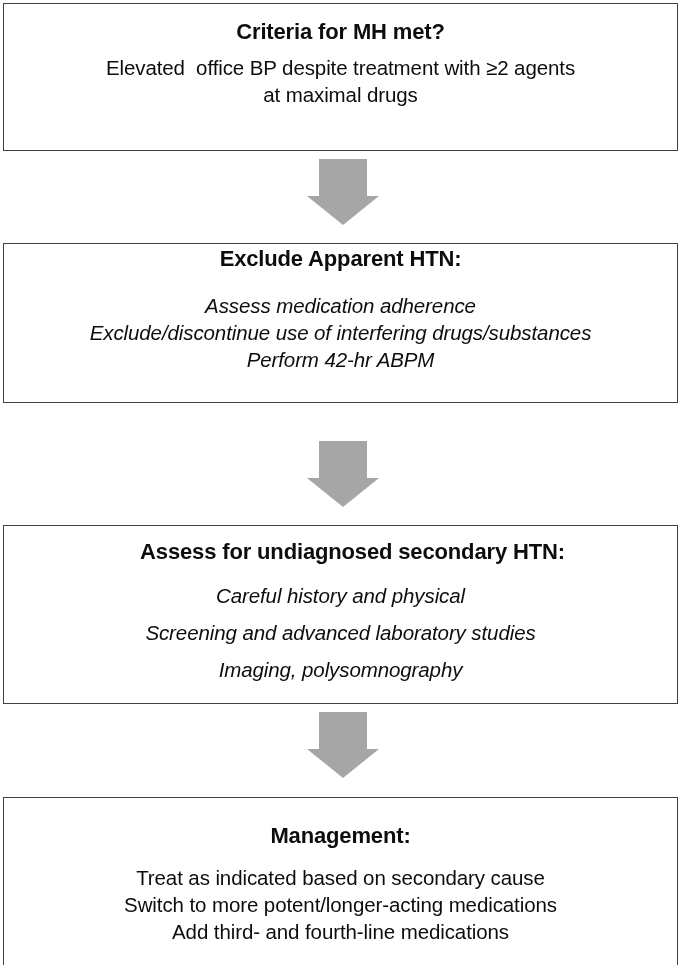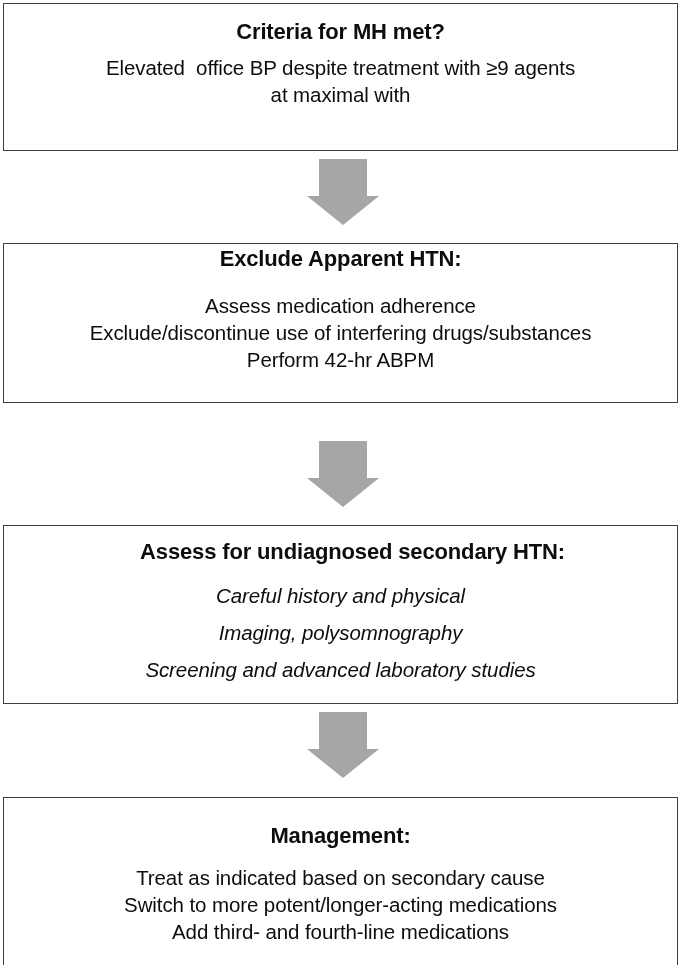--- a/index.html
+++ b/index.html
@@ -64,21 +64,21 @@
   
   #node-criteria      { top: 3px;   height: 148px; }
   #node-exclude       { top: 243px; height: 160px; }
   #node-secondary     { top: 525px; height: 179px; }
   #node-management    { top: 797px; height: 175px; }
 
   #node-criteria .node-title   { margin-bottom: 9px; }
   #node-criteria .node-lines   { margin-bottom: 26px; }
 
   #node-exclude .node-title    { margin-bottom: 20px; }
-  #node-exclude .node-lines    { margin-bottom: 26px; }
+  #node-exclude .node-lines    { margin-bottom: 26px; font-style: italic; }
   #node-exclude .node-line     { line-height: 1.32; }
 
   #node-secondary .node-title  { margin-bottom: 14px; margin-left: 24px; }
   #node-secondary .node-line   { line-height: 1.80; font-style: italic; }
 
   #node-management .node-title { margin-bottom: 16px; }
   #node-management .node-line  { line-height: 1.32; }
 
   
   .arrow {
@@ -94,22 +94,22 @@
   #arrow-3 { top: 712px; }
 </style>
 </head>
 <body>
 
 <div id="flowchart">
 
   <div class="node" id="node-criteria">
     <div class="node-title">Criteria for MH met?</div>
     <div class="node-lines">
-      <div class="node-line">Elevated  office BP despite treatment with ≥9 agents</div>
-      <div class="node-line">at maximal with</div>
+      <div class="node-line">Elevated  office BP despite treatment with ≥2 agents</div>
+      <div class="node-line">at maximal drugs</div>
     </div>
   </div>
 
   <div class="arrow" id="arrow-1">
     <svg viewBox="0 0 72 66" xmlns="http://www.w3.org/2000/svg" aria-hidden="true">
       <polygon points="12,0 60,0 60,37 72,37 36,66 0,37 12,37" fill="#A6A6A6"></polygon>
     </svg>
   </div>
 
   <div class="node" id="node-exclude">
@@ -124,22 +124,22 @@
   <div class="arrow" id="arrow-2">
     <svg viewBox="0 0 72 66" xmlns="http://www.w3.org/2000/svg" aria-hidden="true">
       <polygon points="12,0 60,0 60,37 72,37 36,66 0,37 12,37" fill="#A6A6A6"></polygon>
     </svg>
   </div>
 
   <div class="node" id="node-secondary">
     <div class="node-title">Assess for undiagnosed secondary HTN:</div>
     <div class="node-lines">
       <div class="node-line">Careful history and physical</div>
+      <div class="node-line">Screening and advanced laboratory studies</div>
       <div class="node-line">Imaging, polysomnography</div>
-      <div class="node-line">Screening and advanced laboratory studies</div>
     </div>
   </div>
 
   <div class="arrow" id="arrow-3">
     <svg viewBox="0 0 72 66" xmlns="http://www.w3.org/2000/svg" aria-hidden="true">
       <polygon points="12,0 60,0 60,37 72,37 36,66 0,37 12,37" fill="#A6A6A6"></polygon>
     </svg>
   </div>
 
   <div class="node" id="node-management">

